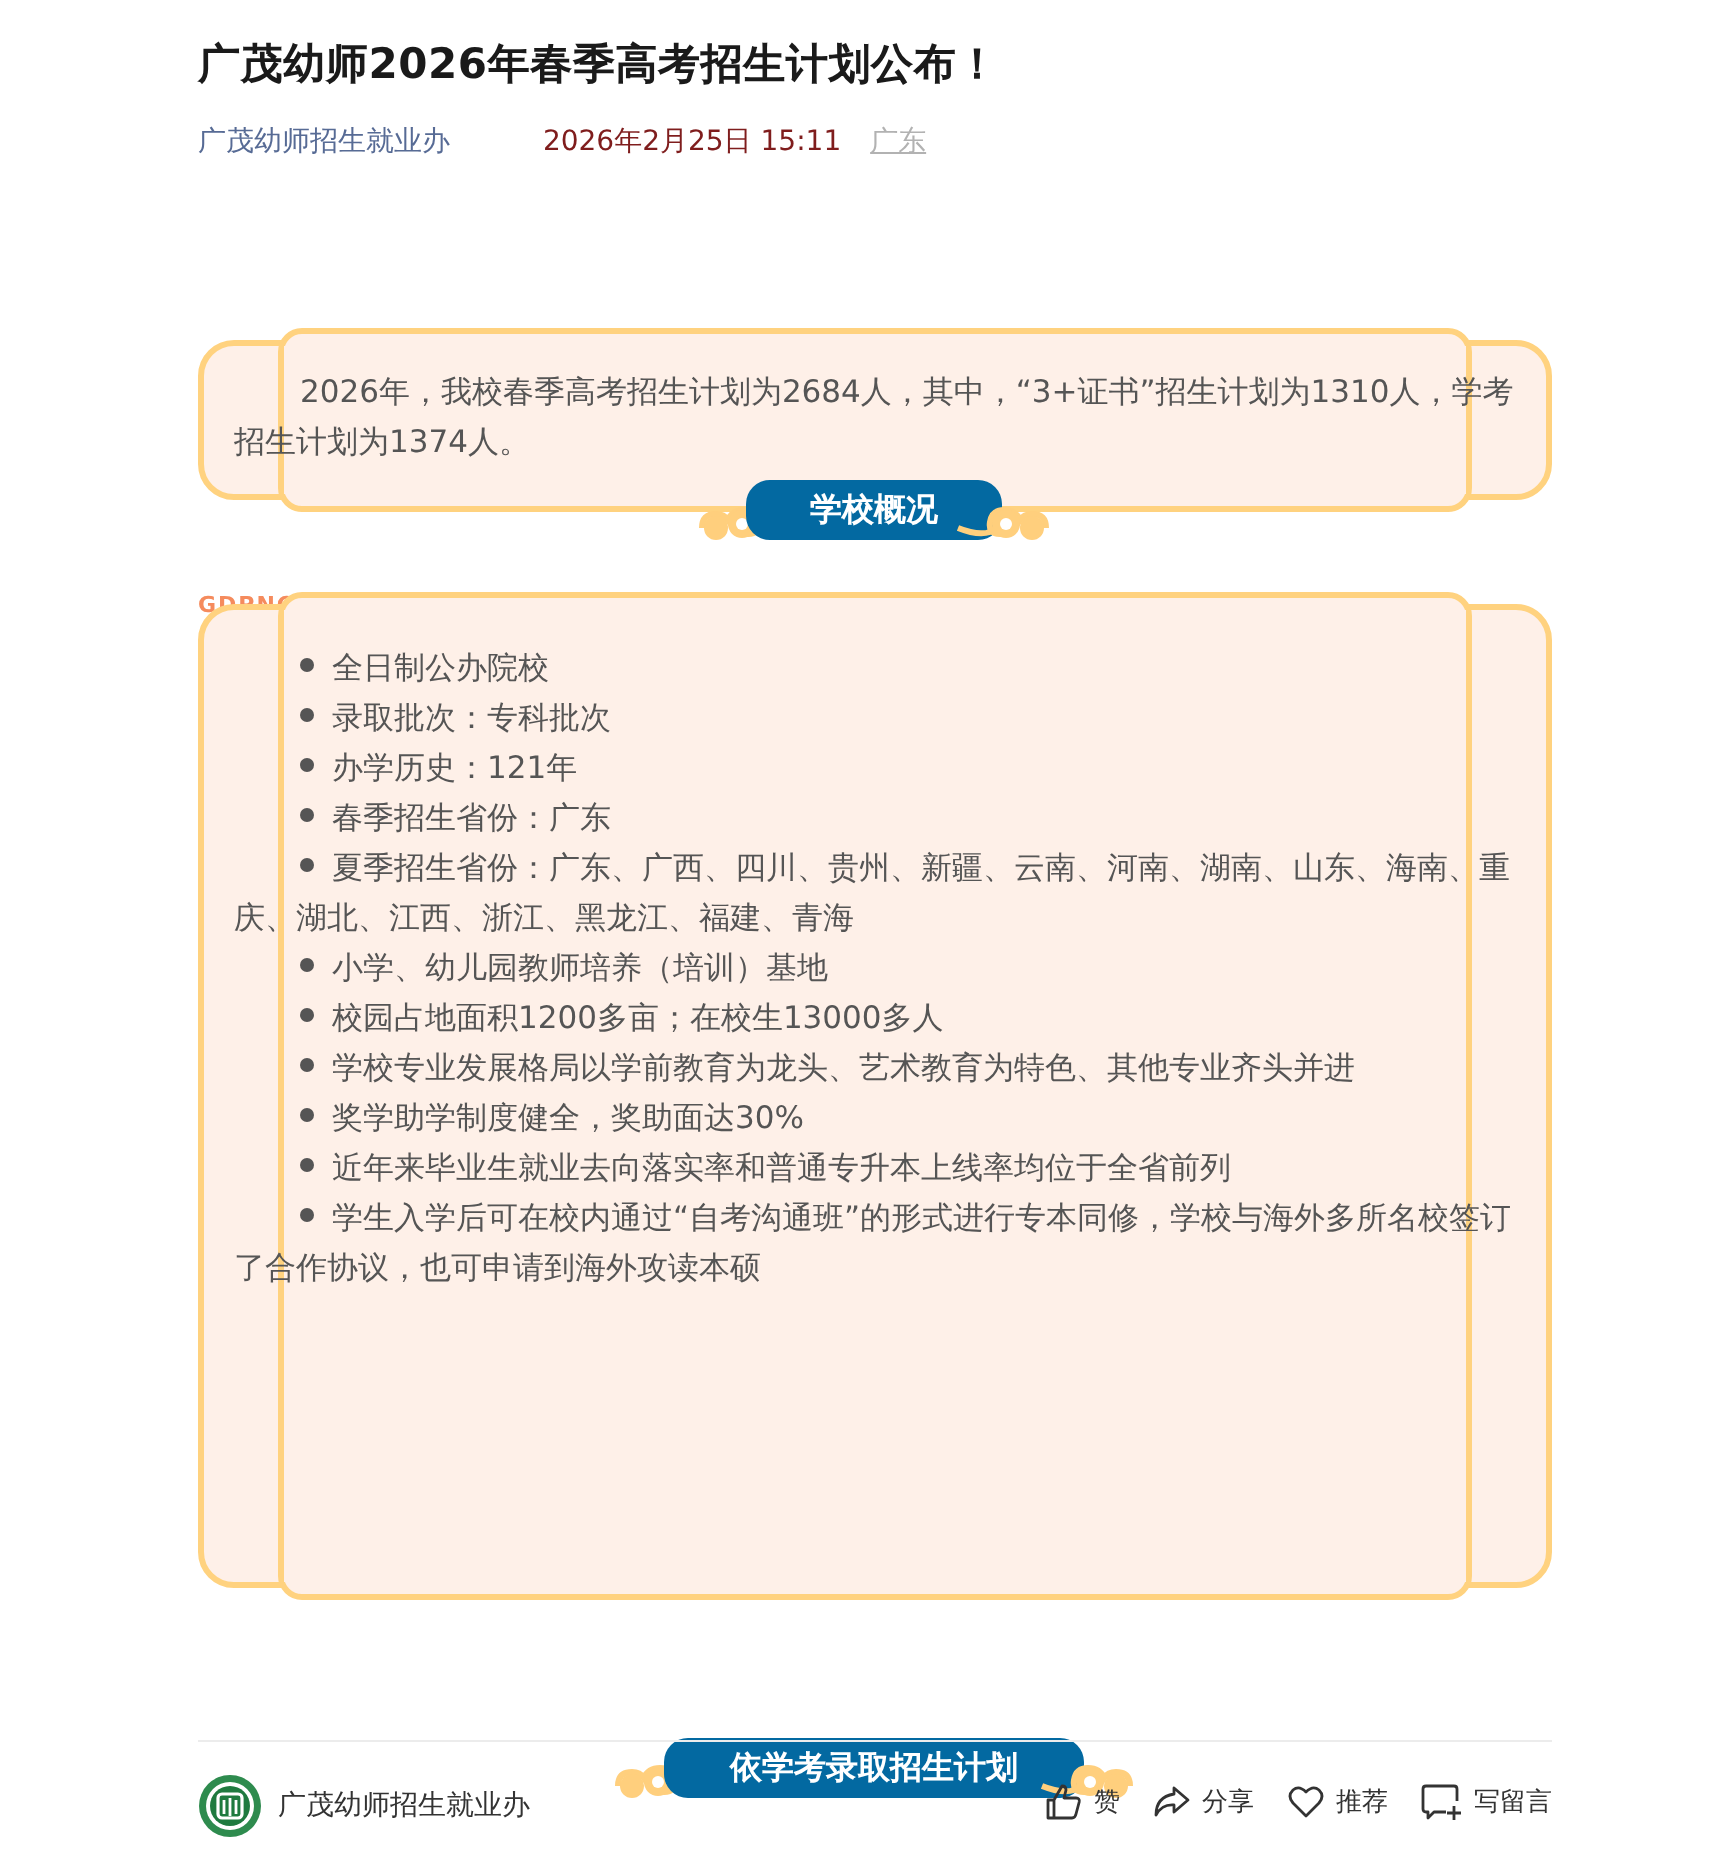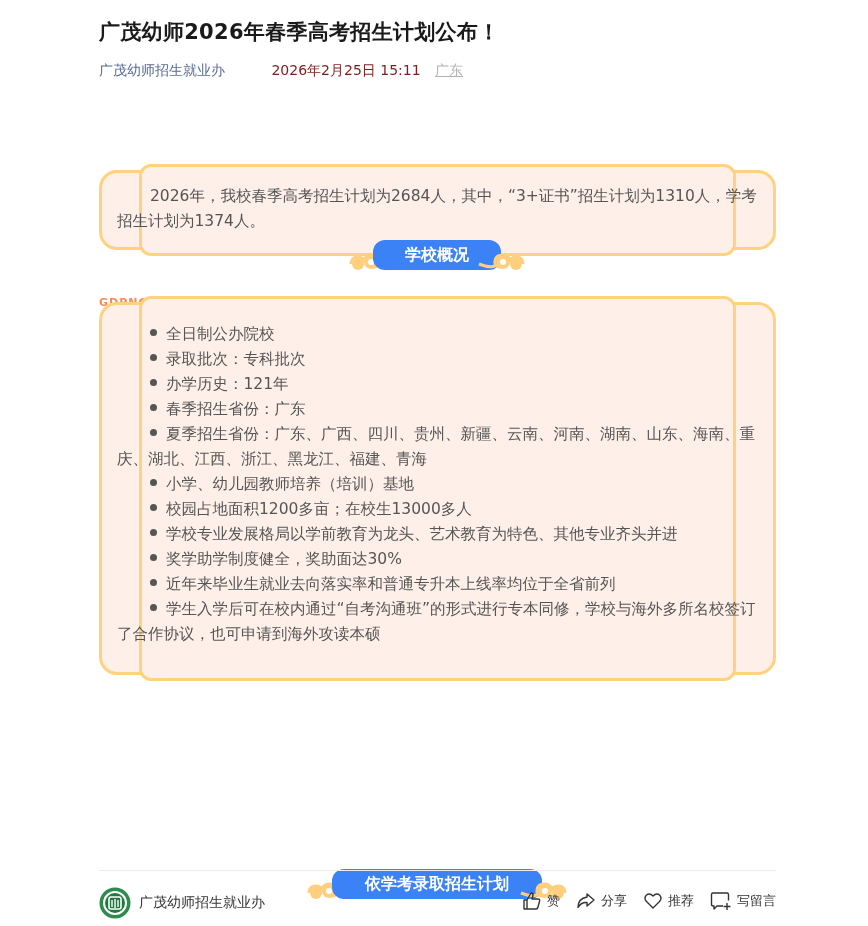--- a/index.html
+++ b/index.html
@@ -18,33 +18,33 @@
   .nbox .inner { position: absolute; left: 40px; right: 40px; background: #fef0e8; border: 3px solid #ffd27f; border-radius: 12px; box-sizing: border-box; }
   .nbox .cover { position: absolute; left: 43px; right: 43px; background: #fef0e8; }
   .nbox .content { position: absolute; left: 18px; right: 18px; font-size: 15.5px; line-height: 25px; color: #555; }
 
   .box1 { top: 122px; height: 92px; margin-top: 42px; }
   .box1 .outer { top: 6px; bottom: 6px; }
   .box1 .inner { top: 0; bottom: 0; }
   .box1 .cover { top: 9px; bottom: 9px; }
   .box1 .content { top: 20px; }
 
-  .box2 { top: 296px; height: 385px; }
+  .box2 { top: 296px; height: 504px; }
   .box2 .outer { top: 6px; bottom: 6px; }
   .box2 .inner { top: 0; bottom: 0; }
   .box2 .cover { top: 9px; bottom: 9px; }
   .box2 .content { top: 26px; }
 
   .para { text-indent: 33px; margin: 0; }
   .li { text-indent: 33px; margin: 0; }
   .li .dot { display: inline-block; width: 7px; height: 7px; border-radius: 50%; background: #555; margin-right: 9px; vertical-align: middle; position: relative; top: -2px; text-indent: 0; }
 
   
   .banner { position: absolute; left: 0; width: 677px; height: 50px; }
-  .banner .pill { position: absolute; top: 0; height: 30px; background: #3b82f6; border-radius: 12px 12px 12px 12px; color: #fff; font-weight: bold; font-size: 16px; text-align: center; line-height: 30px; }
+  .banner .pill { position: absolute; top: 0; height: 30px; background: #0369a1; border-radius: 12px 12px 12px 12px; color: #fff; font-weight: bold; font-size: 16px; text-align: center; line-height: 30px; }
   .banner .cloud { position: absolute; top: 12px; width: 48px; height: 18px; }
   .banner .sub { position: absolute; left: 0; right: 0; top: 33px; font-size: 11px; font-weight: bold; color: #f58b5d; letter-spacing: 1px; margin-top: 23px; }
 
   .divider { position: absolute; left: 0; top: 870px; width: 677px; height: 1px; background: #ececec; }
   .footer { position: absolute; left: 0; top: 886px; width: 677px; height: 34px; }
   .footer .avatar { position: absolute; left: 0; top: 1px; width: 32px; height: 32px; }
   .footer .acct { position: absolute; left: 40px; top: 8px; font-size: 14px; color: #333; }
   .actions { position: absolute; right: 0; top: 5px; display: flex; align-items: center; font-size: 13px; color: #333; }
   .act { display: flex; align-items: center; margin-left: 16px; cursor: pointer; }
   .act svg { margin-right: 5px; }

